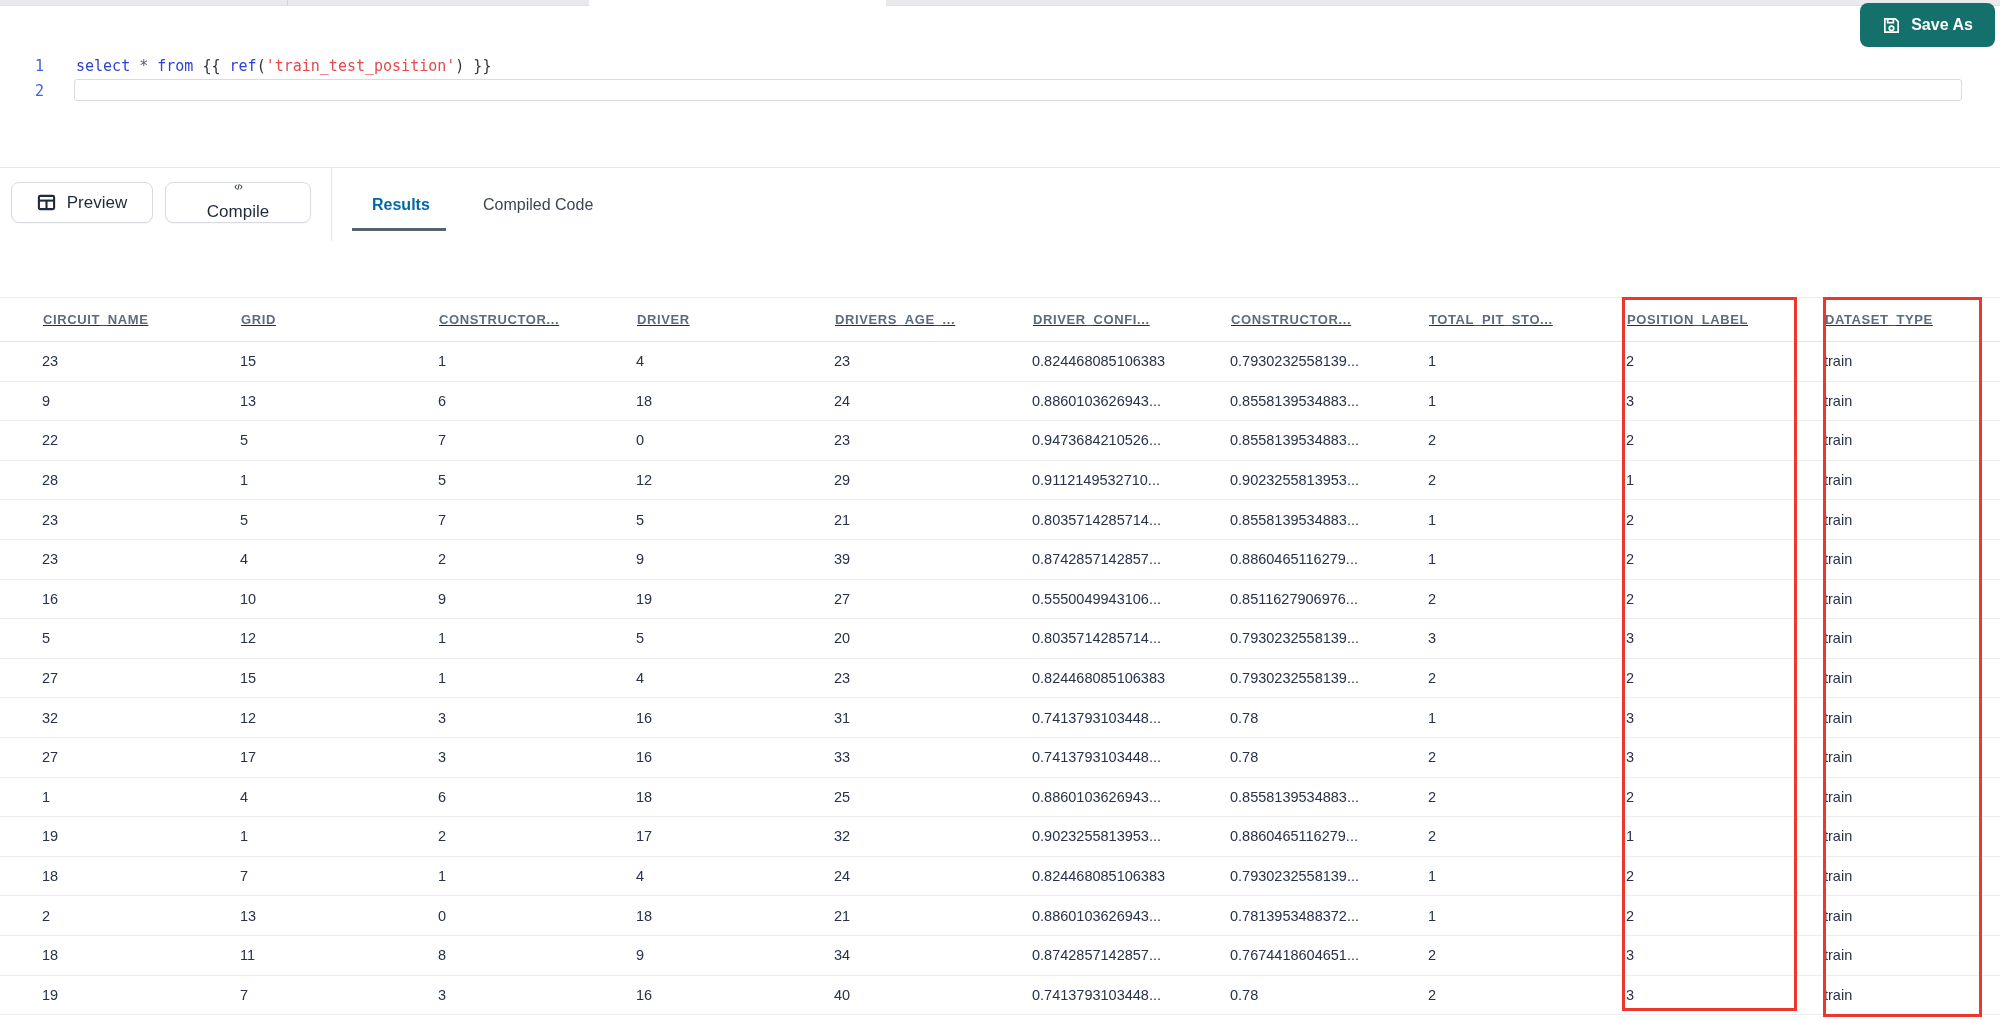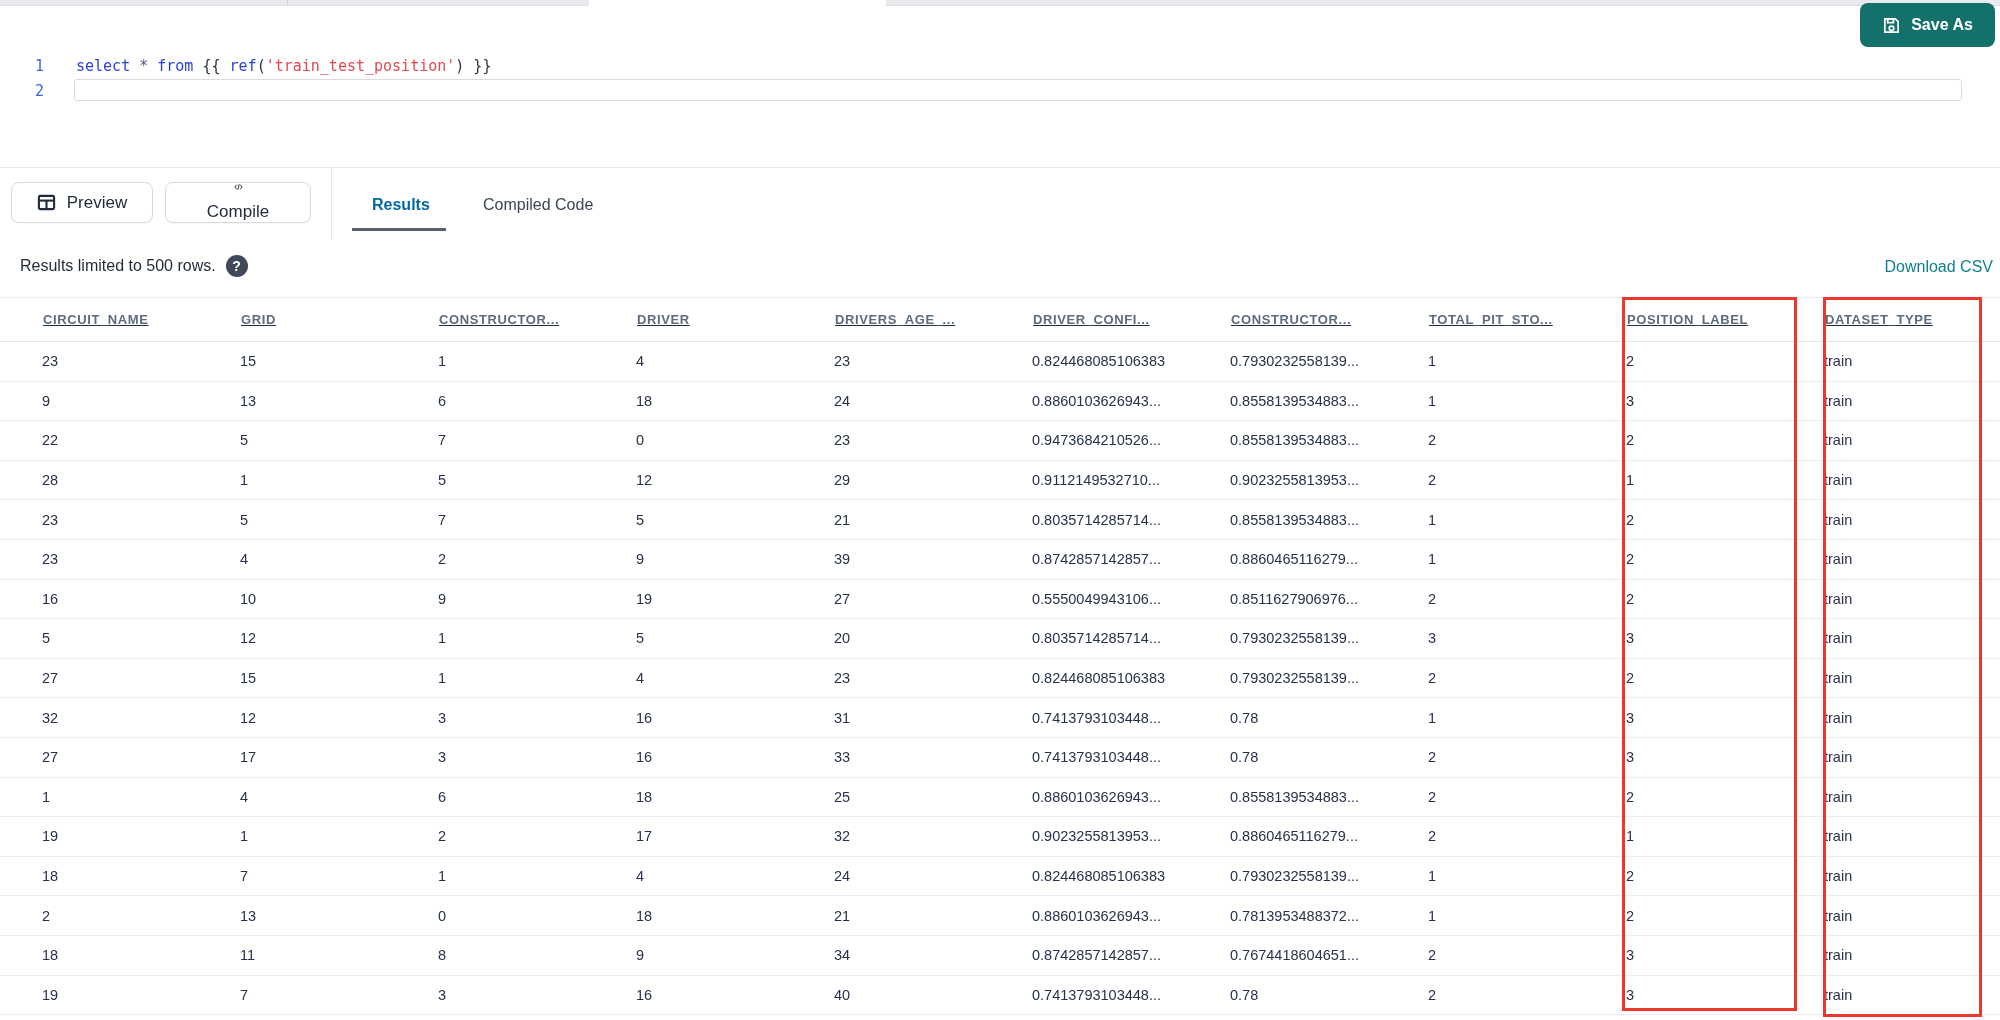--- a/index.html
+++ b/index.html
@@ -125,27 +125,20 @@
         <line x1="12.5" y1="4" x2="9.5" y2="16"></line>
       </svg>
       <span>Compile</span>
     </div>
     <div class="toolbar-divider"></div>
     <div class="tab tab-results">Results</div>
     <div class="tab tab-compiled">Compiled Code</div>
     <div class="tab-underline"></div>
   </div>
 
-  <div class="results-bar">
-    <div class="results-info">
-      <span>Results limited to 500 rows.</span>
-      <div class="help-icon">?</div>
-    </div>
-    <div class="download-csv">Download CSV</div>
-  </div>
 
   <div class="grid-table">
     <div class="thead">
         <div class="th">CIRCUIT_NAME</div>
         <div class="th">GRID</div>
         <div class="th">CONSTRUCTOR...</div>
         <div class="th">DRIVER</div>
         <div class="th">DRIVERS_AGE_...</div>
         <div class="th">DRIVER_CONFI...</div>
         <div class="th">CONSTRUCTOR...</div>

